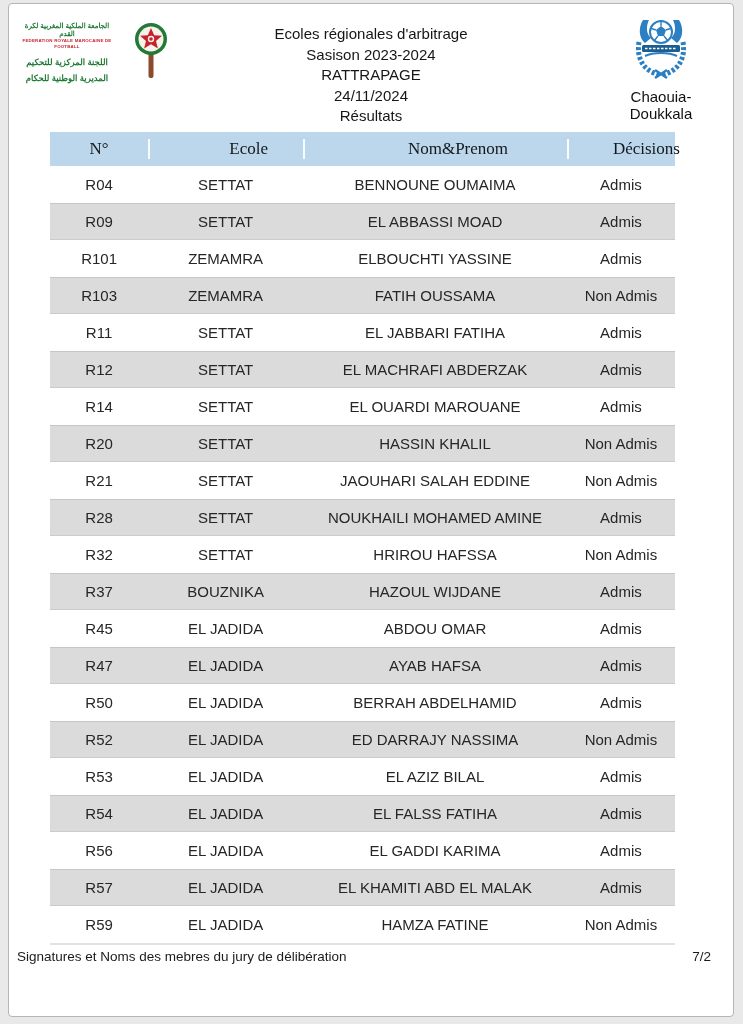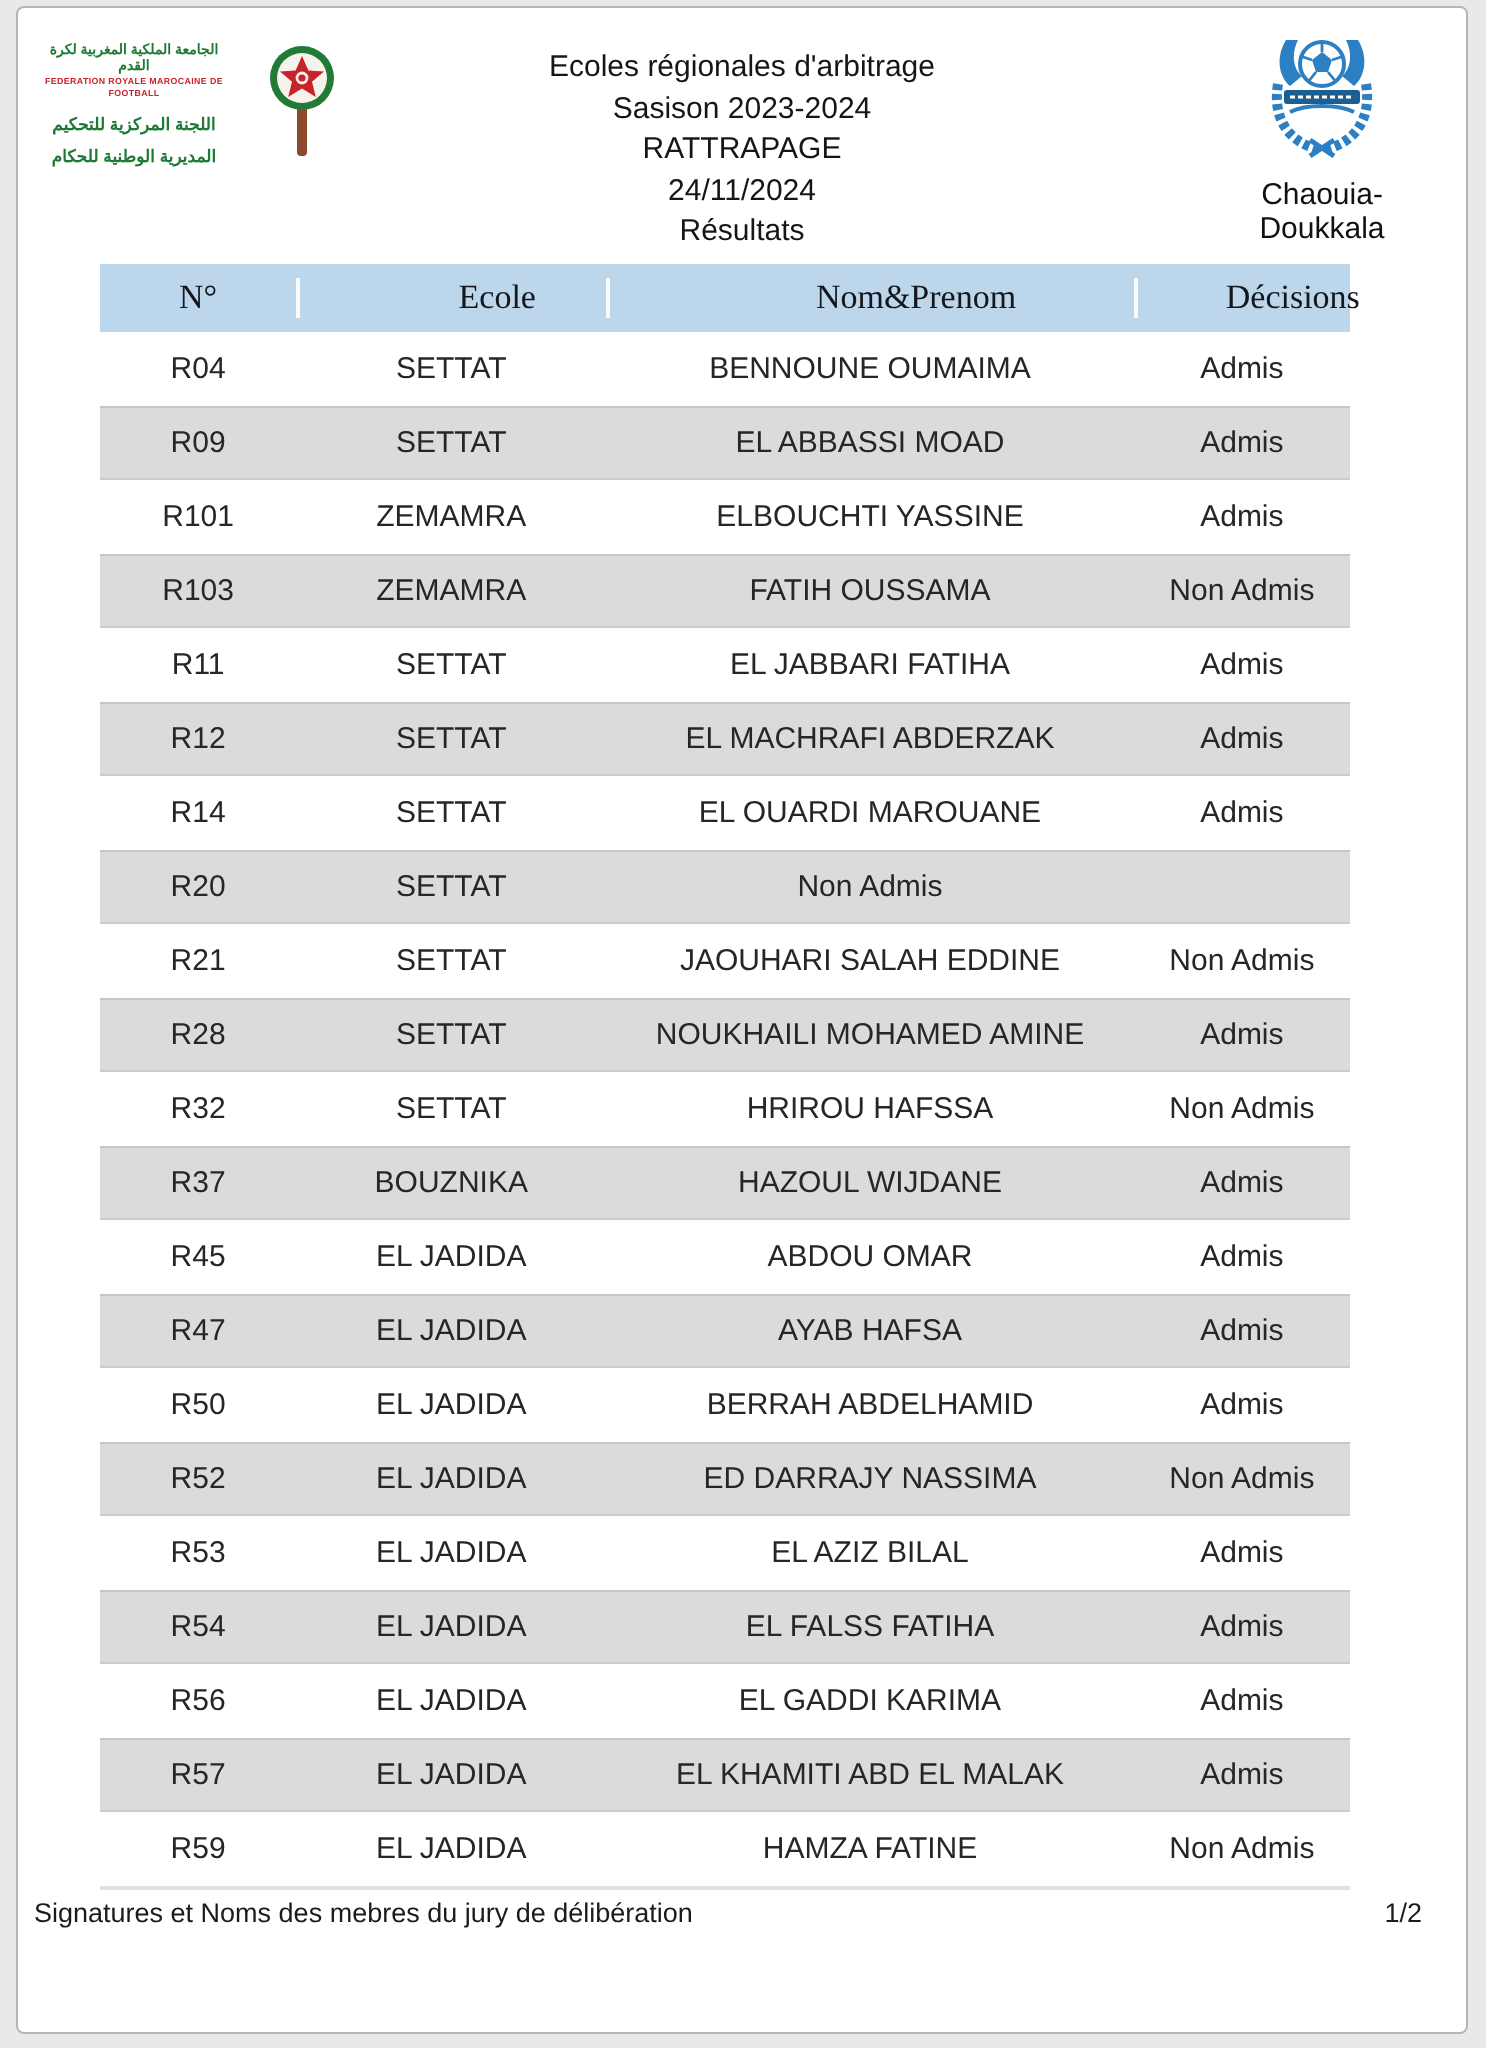--- a/index.html
+++ b/index.html
@@ -146,20 +146,21 @@
         </div>
         <div class="row">
           <div class="td">R14</div>
           <div class="td">SETTAT</div>
           <div class="td">EL OUARDI MAROUANE</div>
           <div class="td">Admis</div>
         </div>
         <div class="row alt">
           <div class="td">R20</div>
           <div class="td">SETTAT</div>
+          <div class="td">HASSIN KHALIL</div>
           <div class="td">Non Admis</div>
         </div>
         <div class="row">
           <div class="td">R21</div>
           <div class="td">SETTAT</div>
           <div class="td">JAOUHARI SALAH EDDINE</div>
           <div class="td">Non Admis</div>
         </div>
         <div class="row alt">
           <div class="td">R28</div>
@@ -230,15 +231,15 @@
         <div class="row">
           <div class="td">R59</div>
           <div class="td">EL JADIDA</div>
           <div class="td">HAMZA FATINE</div>
           <div class="td">Non Admis</div>
         </div>
       </div>
   </div>
 
   <div class="footer-left">Signatures et Noms des mebres du jury de délibération</div>
-  <div class="footer-right">1/2</div>
+  <div class="footer-right">7/2</div>
 
 </div>
 
 </body></html>

